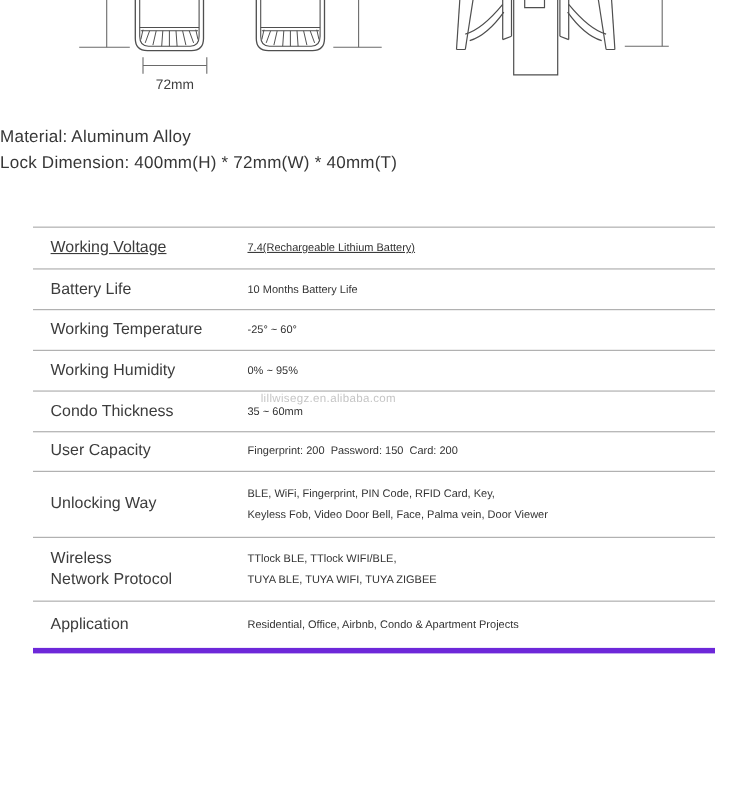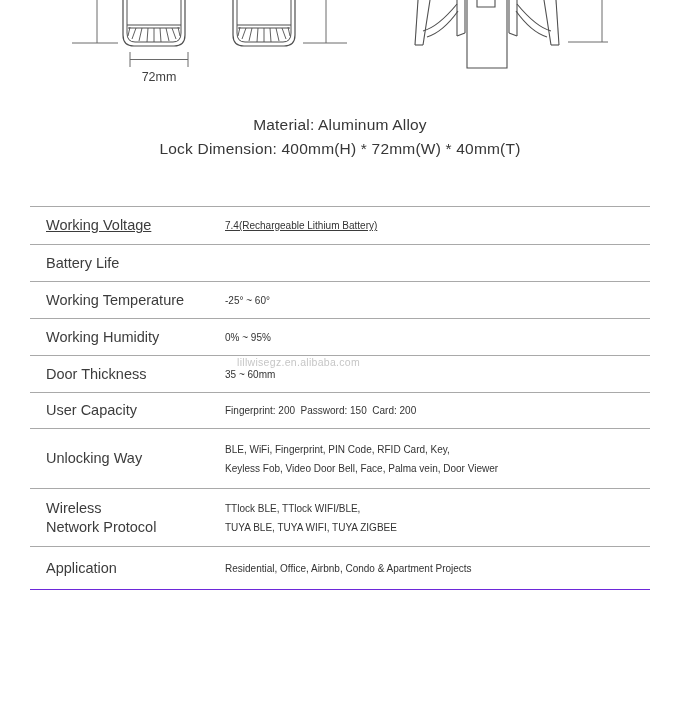--- a/index.html
+++ b/index.html
@@ -16,21 +16,21 @@
   
   .drawing-svg{position:absolute;top:0;left:0;}
   .dim-width-label{
     position:absolute;top:70px;left:128px;width:62px;
     text-align:center;font-size:12.5px;color:#3f3f3f;
   }
 
   
   .summary-line{
     position:absolute;left:0;width:680px;
-    text-align:center;font-size:15.5px;color:#373737;
+    text-align:left;font-size:15.5px;color:#373737;
     letter-spacing:.2px;
   }
   .summary-material{top:116px;}
   .summary-dimension{top:140px;}
 
   
   .watermark{
     position:absolute;top:356px;left:237px;width:200px;
     text-align:left;font-size:10.5px;color:#c6c6c6;
     letter-spacing:.3px;
@@ -38,21 +38,21 @@
 
   
   .spec-table{
     position:absolute;top:206px;left:30px;width:620px;
   }
   .spec-row{
     display:flex;align-items:center;
     border-top:1px solid #a9a9a9;
     box-sizing:content-box;
   }
-  .spec-row:last-child{border-bottom:1px solid #6d28d9;justify-content:center;}
+  .spec-row:last-child{border-bottom:5px solid #6d28d9;justify-content:center;}
   .spec-row:nth-child(1){height:37px;text-decoration:underline;}
   .spec-row:nth-child(2){height:36px;}
   .spec-row:nth-child(3){height:36px;}
   .spec-row:nth-child(4){height:36px;}
   .spec-row:nth-child(5){height:36px;}
   .spec-row:nth-child(6){height:35px;}
   .spec-row:nth-child(7){height:59px;}
   .spec-row:nth-child(8){height:57px;justify-content:space-between;}
   .spec-row:nth-child(9){height:42px;}
   .spec-label{
@@ -161,34 +161,35 @@
 
   <div class="spec-table">
 
     <div class="spec-row">
       <div class="spec-label">Working Voltage</div>
       <div class="spec-value">7.4(Rechargeable Lithium Battery)</div>
     </div>
 
     <div class="spec-row">
       <div class="spec-label">Battery Life</div>
+      <div class="spec-value">10 Months Battery Life</div>
     </div>
 
     <div class="spec-row">
       <div class="spec-label">Working Temperature</div>
       <div class="spec-value">-25° ~ 60°</div>
     </div>
 
     <div class="spec-row">
       <div class="spec-label">Working Humidity</div>
       <div class="spec-value">0% ~ 95%</div>
     </div>
 
     <div class="spec-row">
-      <div class="spec-label">Door Thickness</div>
+      <div class="spec-label">Condo Thickness</div>
       <div class="spec-value">35 ~ 60mm</div>
     </div>
 
     <div class="spec-row">
       <div class="spec-label">User Capacity</div>
       <div class="spec-value">Fingerprint: 200  Password: 150  Card: 200</div>
     </div>
 
     <div class="spec-row">
       <div class="spec-label">Unlocking Way</div>

